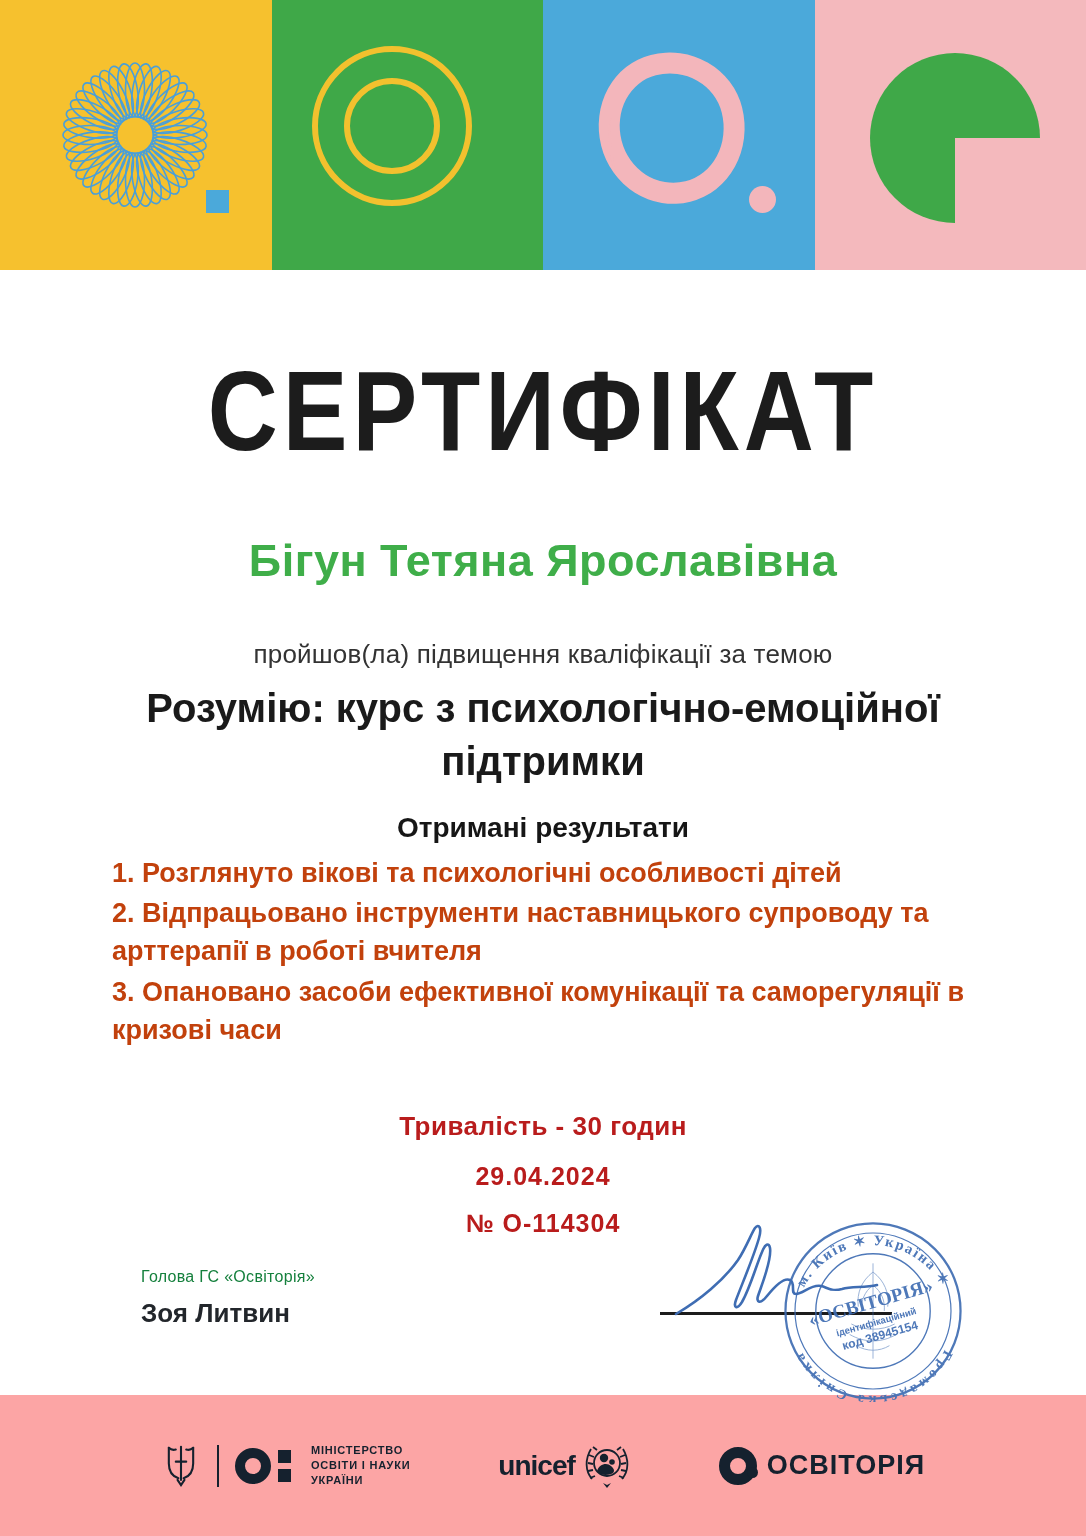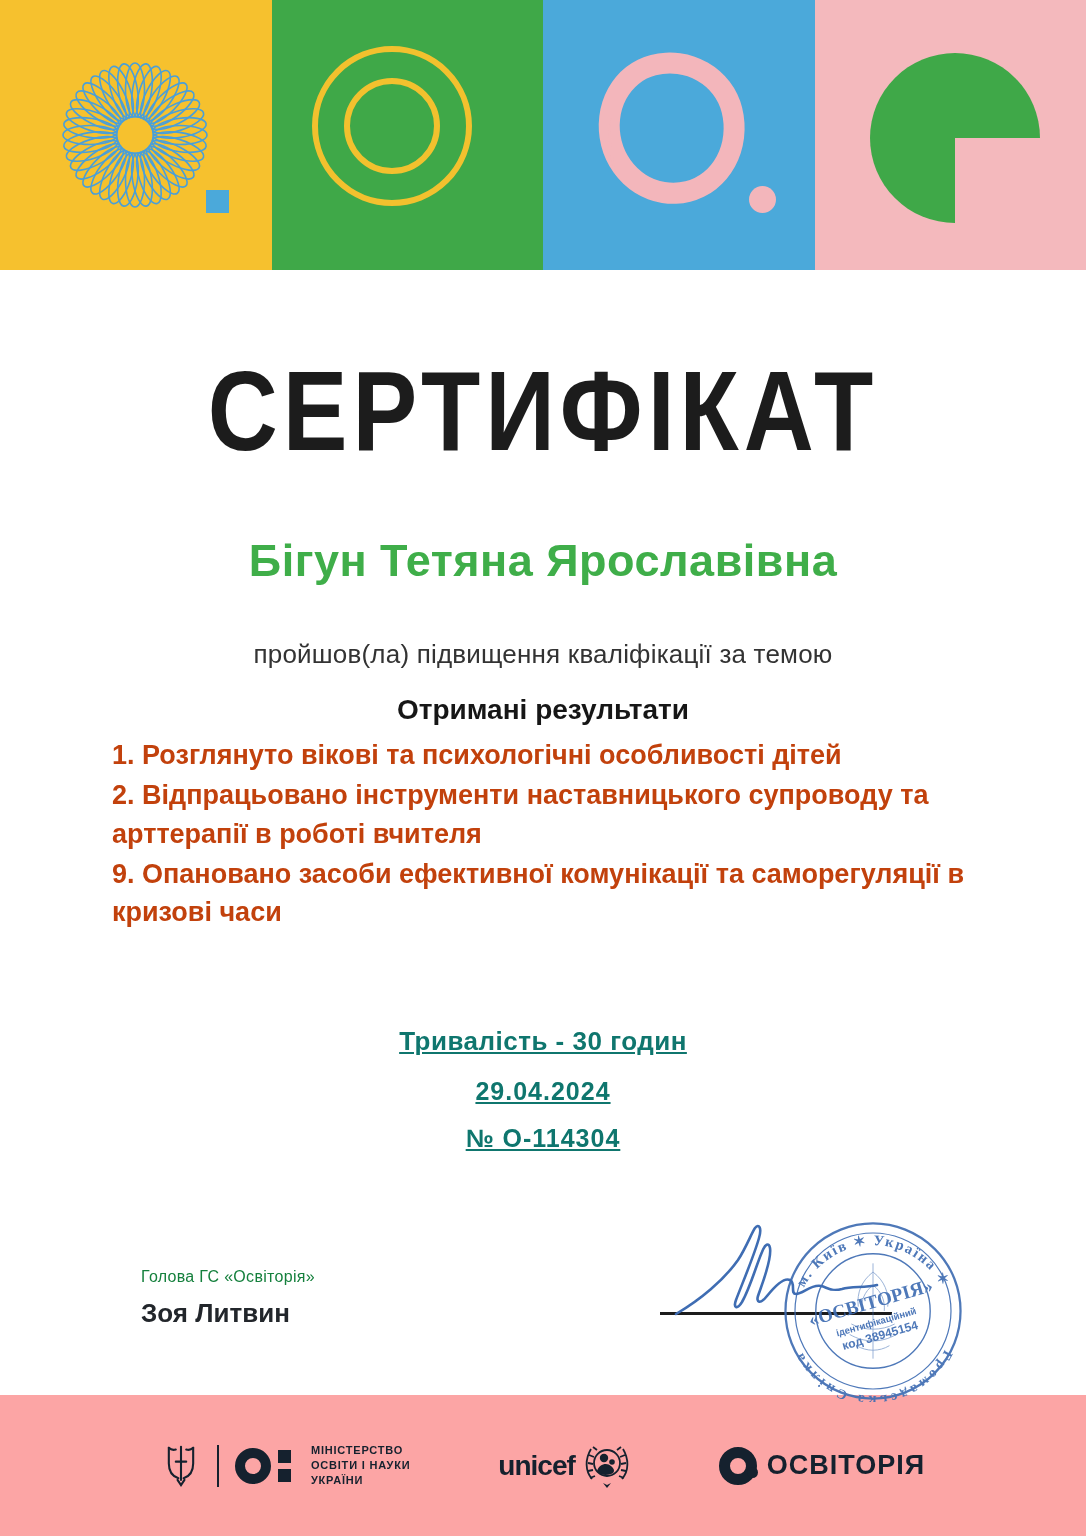--- a/index.html
+++ b/index.html
@@ -46,21 +46,21 @@
     color:#1c1c1c; transform:scaleY(1.17); transform-origin:center top;
     white-space:nowrap;
   }
   .recipient { margin-top:84px; font-size:45px; font-weight:bold; color:#3FAE49; letter-spacing:0.5px; }
   .subtitle { margin-top:52px; font-size:26px; font-weight:normal; color:#333333; letter-spacing:0.2px; }
   .course-title { margin:12px auto 0; max-width:880px; font-size:40px; font-weight:bold;
     line-height:1.32; color:#1a1a1a; }
   .results-heading { margin-top:24px; font-size:28px; font-weight:bold; color:#161616; }
   .results-list { margin:10px auto 0; width:100%; padding:0 112px; text-align:left; }
   .result-item { font-size:27px; font-weight:bold; color:#c2410c; line-height:1.42; margin-top:2px; }
-  .green-block { margin-top:94px; color:#0f766e;text-decoration:underline; }
+  .green-block { margin-top:62px; color:#b91c1c; }
   .duration { font-size:26px; font-weight:bold; letter-spacing:0.5px; }
   .date { margin-top:20px; font-size:25px; font-weight:bold; letter-spacing:1px; }
   .cert-number { margin-top:18px; font-size:25px; font-weight:bold; letter-spacing:1px; }
 
   
   .signer-role { position:absolute; left:141px; top:1268px; font-size:16px; color:#15803d; letter-spacing:0.3px; }
   .signer-name { position:absolute; left:141px; top:1298px; font-size:26px; font-weight:bold; color:#22262b;text-align:right; }
   .sig-line { position:absolute; left:660px; top:1312px; width:232px; height:3px; background:#1c1c1c; z-index:4; }
   .sig-svg { position:absolute; left:672px; top:1222px; z-index:5; }
   .stamp-svg { position:absolute; left:782px; top:1220px; z-index:6; opacity:0.92; }
@@ -153,25 +153,26 @@
         <div class="pac-circle"></div>
         <div class="pac-notch"></div>
       </div>
     </div>
   </div>
 
   <div class="content">
     <div><span class="cert-title">СЕРТИФІКАТ</span></div>
     <div class="recipient">Бігун Тетяна Ярославівна</div>
     <div class="subtitle">пройшов(ла) підвищення кваліфікації за темою</div>
+    <div class="course-title">Розумію: курс з психологічно-емоційної підтримки</div>
     <div class="results-heading">Отримані результати</div>
     <div class="results-list">
       <div class="result-item">1. Розглянуто вікові та психологічні особливості дітей</div>
       <div class="result-item">2. Відпрацьовано інструменти наставницького супроводу та арттерапії в роботі вчителя</div>
-      <div class="result-item">9. Опановано засоби ефективної комунікації та саморегуляції в кризові часи</div>
+      <div class="result-item">3. Опановано засоби ефективної комунікації та саморегуляції в кризові часи</div>
     </div>
     <div class="green-block">
       <div class="duration">Тривалість - 30 годин</div>
       <div class="date">29.04.2024</div>
       <div class="cert-number">№ О-114304</div>
     </div>
   </div>
 
   <div class="signer-role">Голова ГС «Освіторія»</div>
   <div class="signer-name">Зоя Литвин</div>

